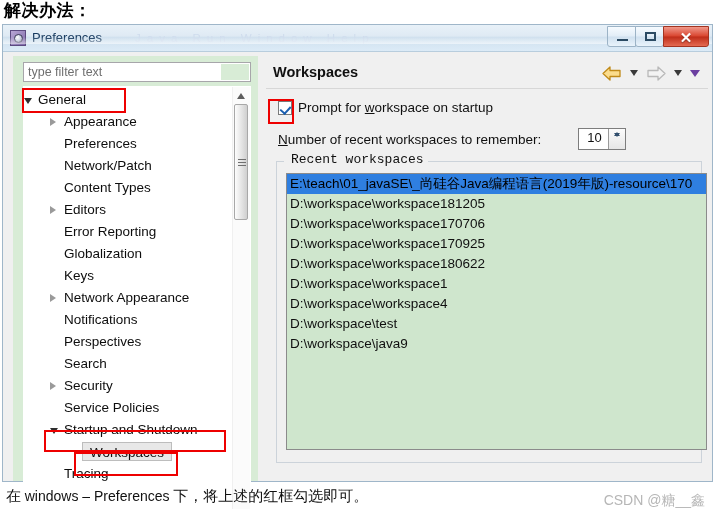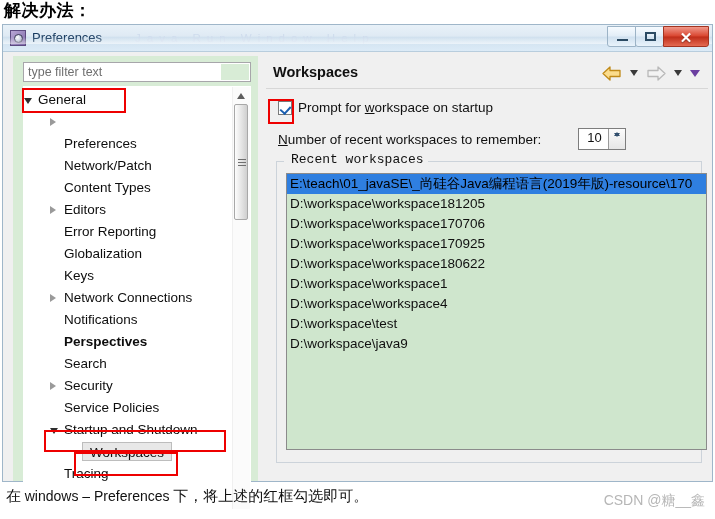--- a/index.html
+++ b/index.html
@@ -283,20 +283,21 @@
         </div>
 
         <div class="treebox">
           <div class="tree" id="tree-host">
               <div class="trow">
                 <span class="twisty expanded" style="left: 0px;"></span>
                 <span class="lbl" style="left: 14px;">General</span>
               </div>
               <div class="trow">
                 <span class="twisty collapsed" style="left: 26px;"></span>
+                <span class="lbl" style="left: 40px;">Appearance</span>
               </div>
               <div class="trow">
                 <span class="lbl" style="left: 40px;">Preferences</span>
               </div>
               <div class="trow">
                 <span class="lbl" style="left: 40px;">Network/Patch</span>
               </div>
               <div class="trow">
                 <span class="lbl" style="left: 40px;">Content Types</span>
               </div>
@@ -308,27 +309,27 @@
                 <span class="lbl" style="left: 40px;">Error Reporting</span>
               </div>
               <div class="trow">
                 <span class="lbl" style="left: 40px;">Globalization</span>
               </div>
               <div class="trow">
                 <span class="lbl" style="left: 40px;">Keys</span>
               </div>
               <div class="trow">
                 <span class="twisty collapsed" style="left: 26px;"></span>
-                <span class="lbl" style="left: 40px;">Network Connections</span>
+                <span class="lbl" style="left: 40px;">Network Appearance</span>
               </div>
               <div class="trow">
                 <span class="lbl" style="left: 40px;">Notifications</span>
               </div>
               <div class="trow">
-                <span class="lbl" style="left: 40px; font-weight: bold;">Perspectives</span>
+                <span class="lbl" style="left: 40px;">Perspectives</span>
               </div>
               <div class="trow">
                 <span class="lbl" style="left: 40px;">Search</span>
               </div>
               <div class="trow">
                 <span class="twisty collapsed" style="left: 26px;"></span>
                 <span class="lbl" style="left: 40px;">Security</span>
               </div>
               <div class="trow">
                 <span class="lbl" style="left: 40px;">Service Policies</span>

